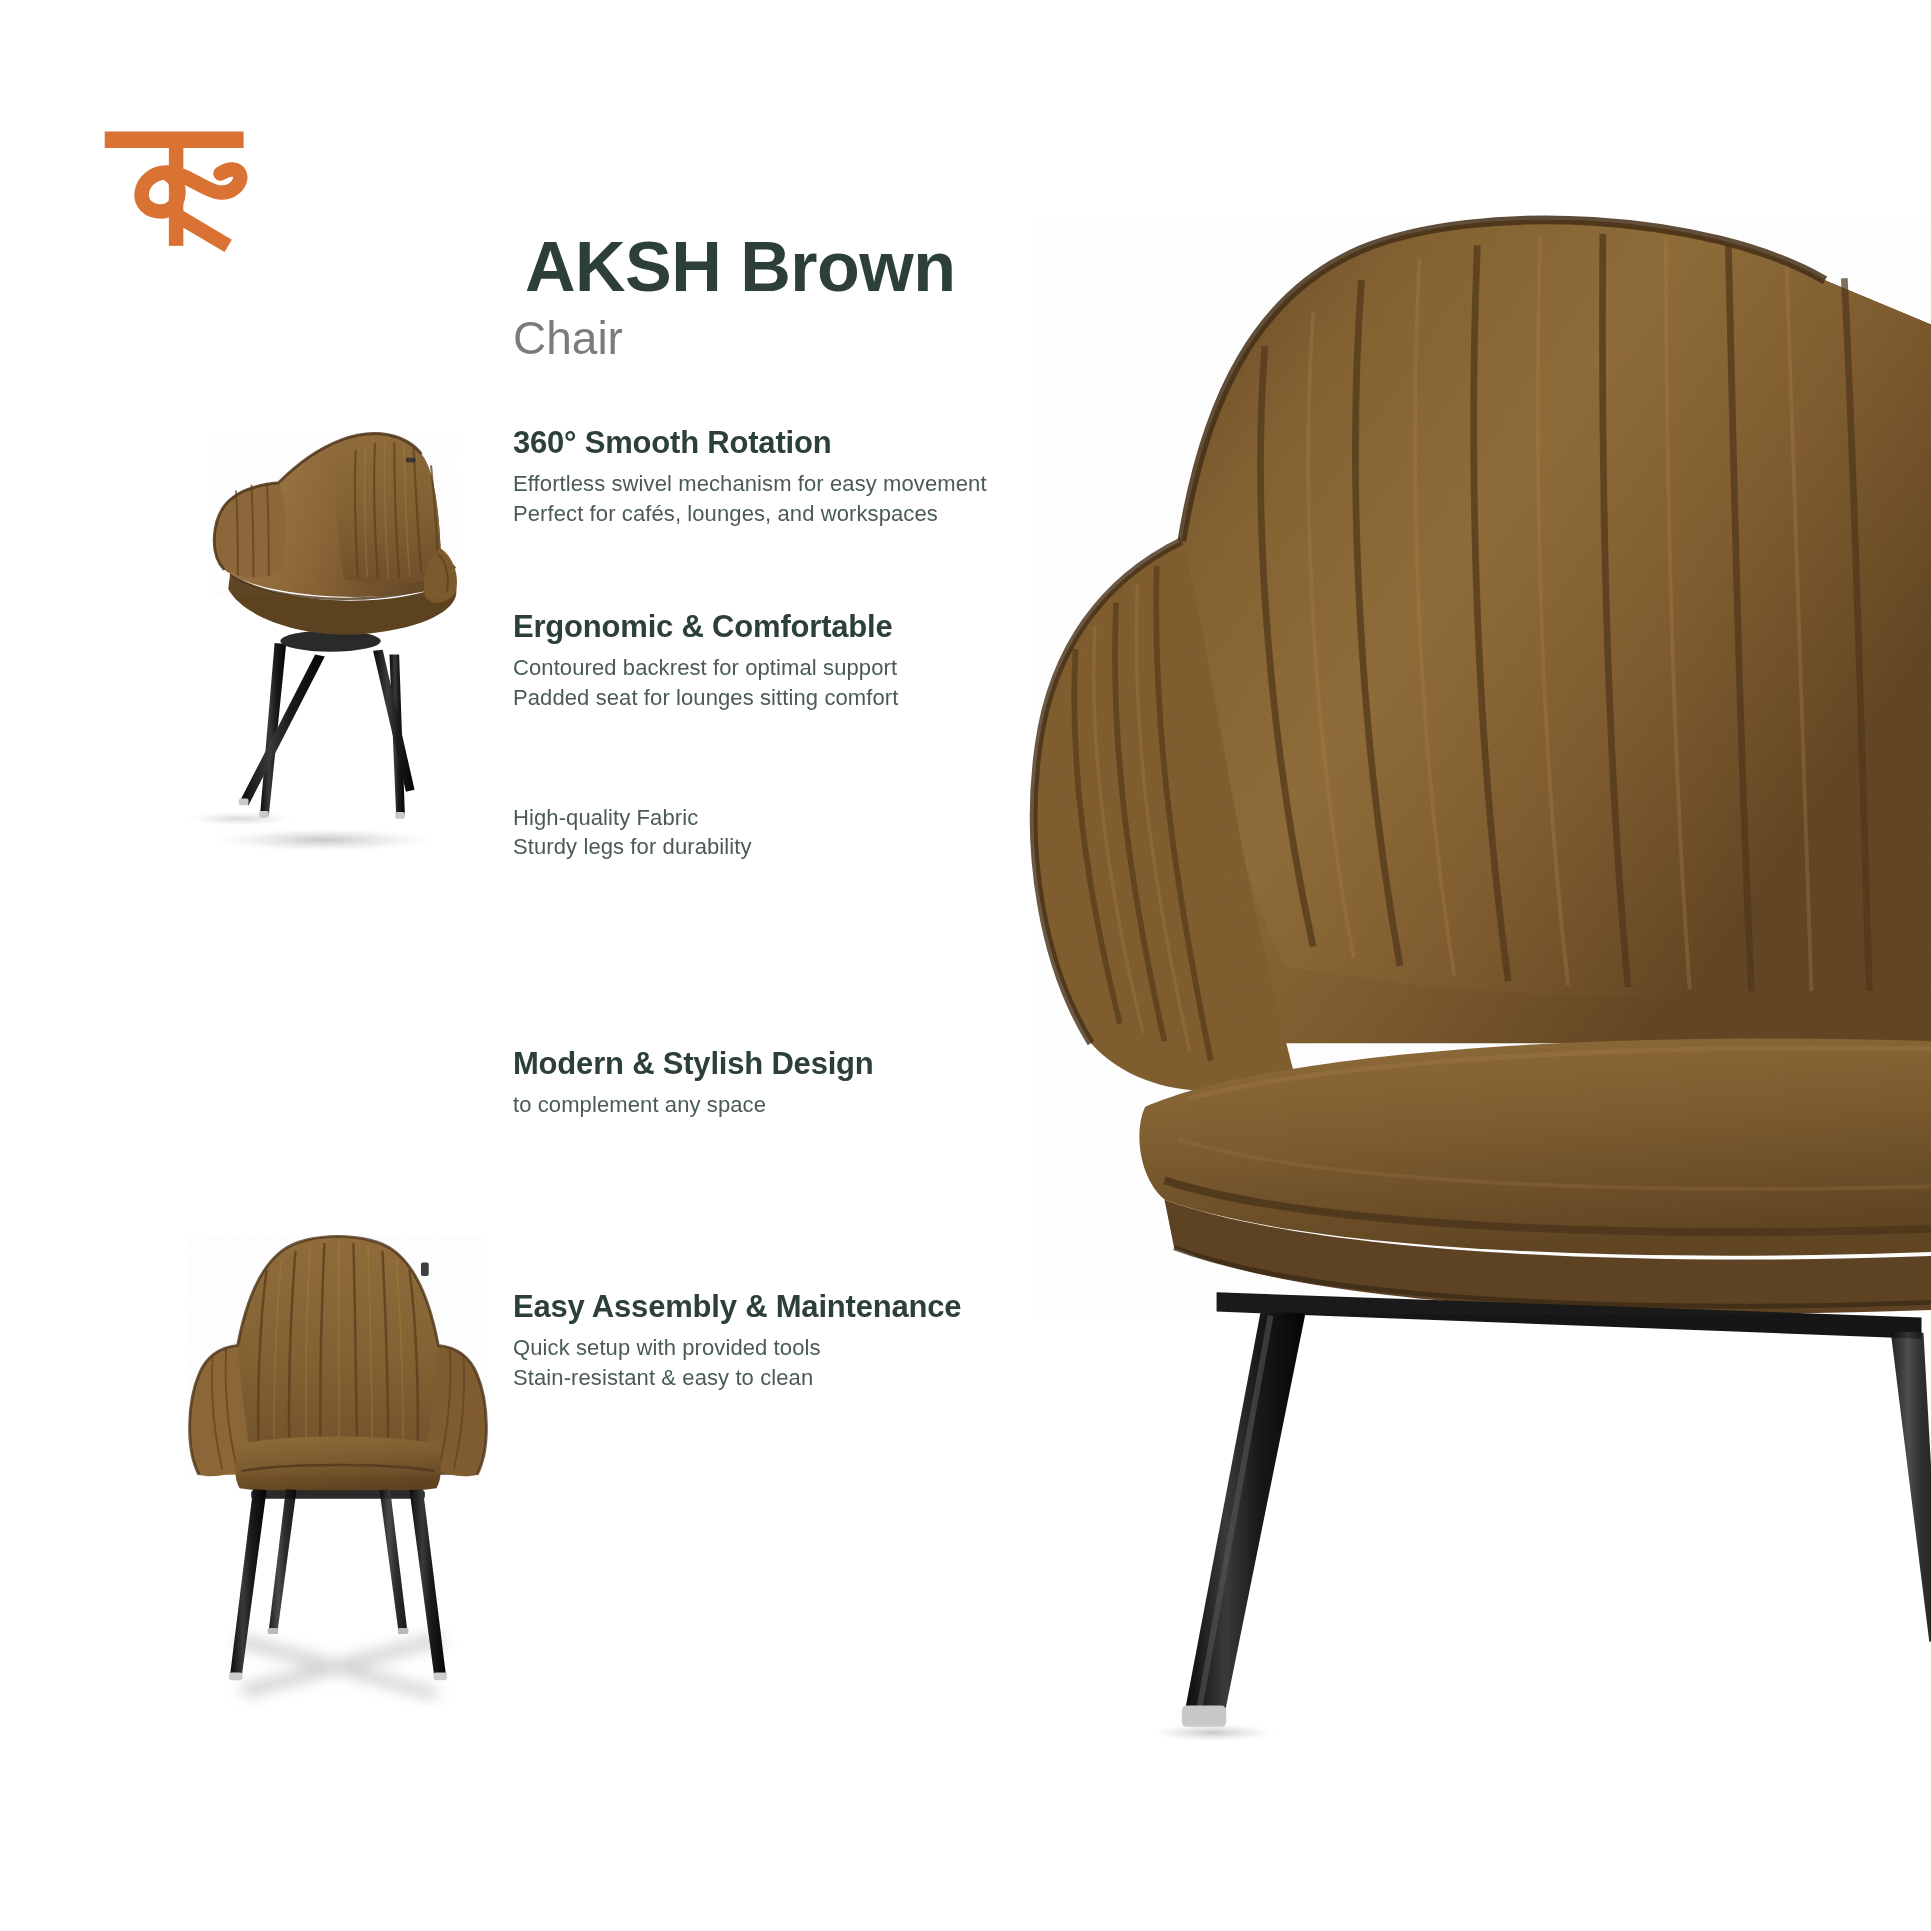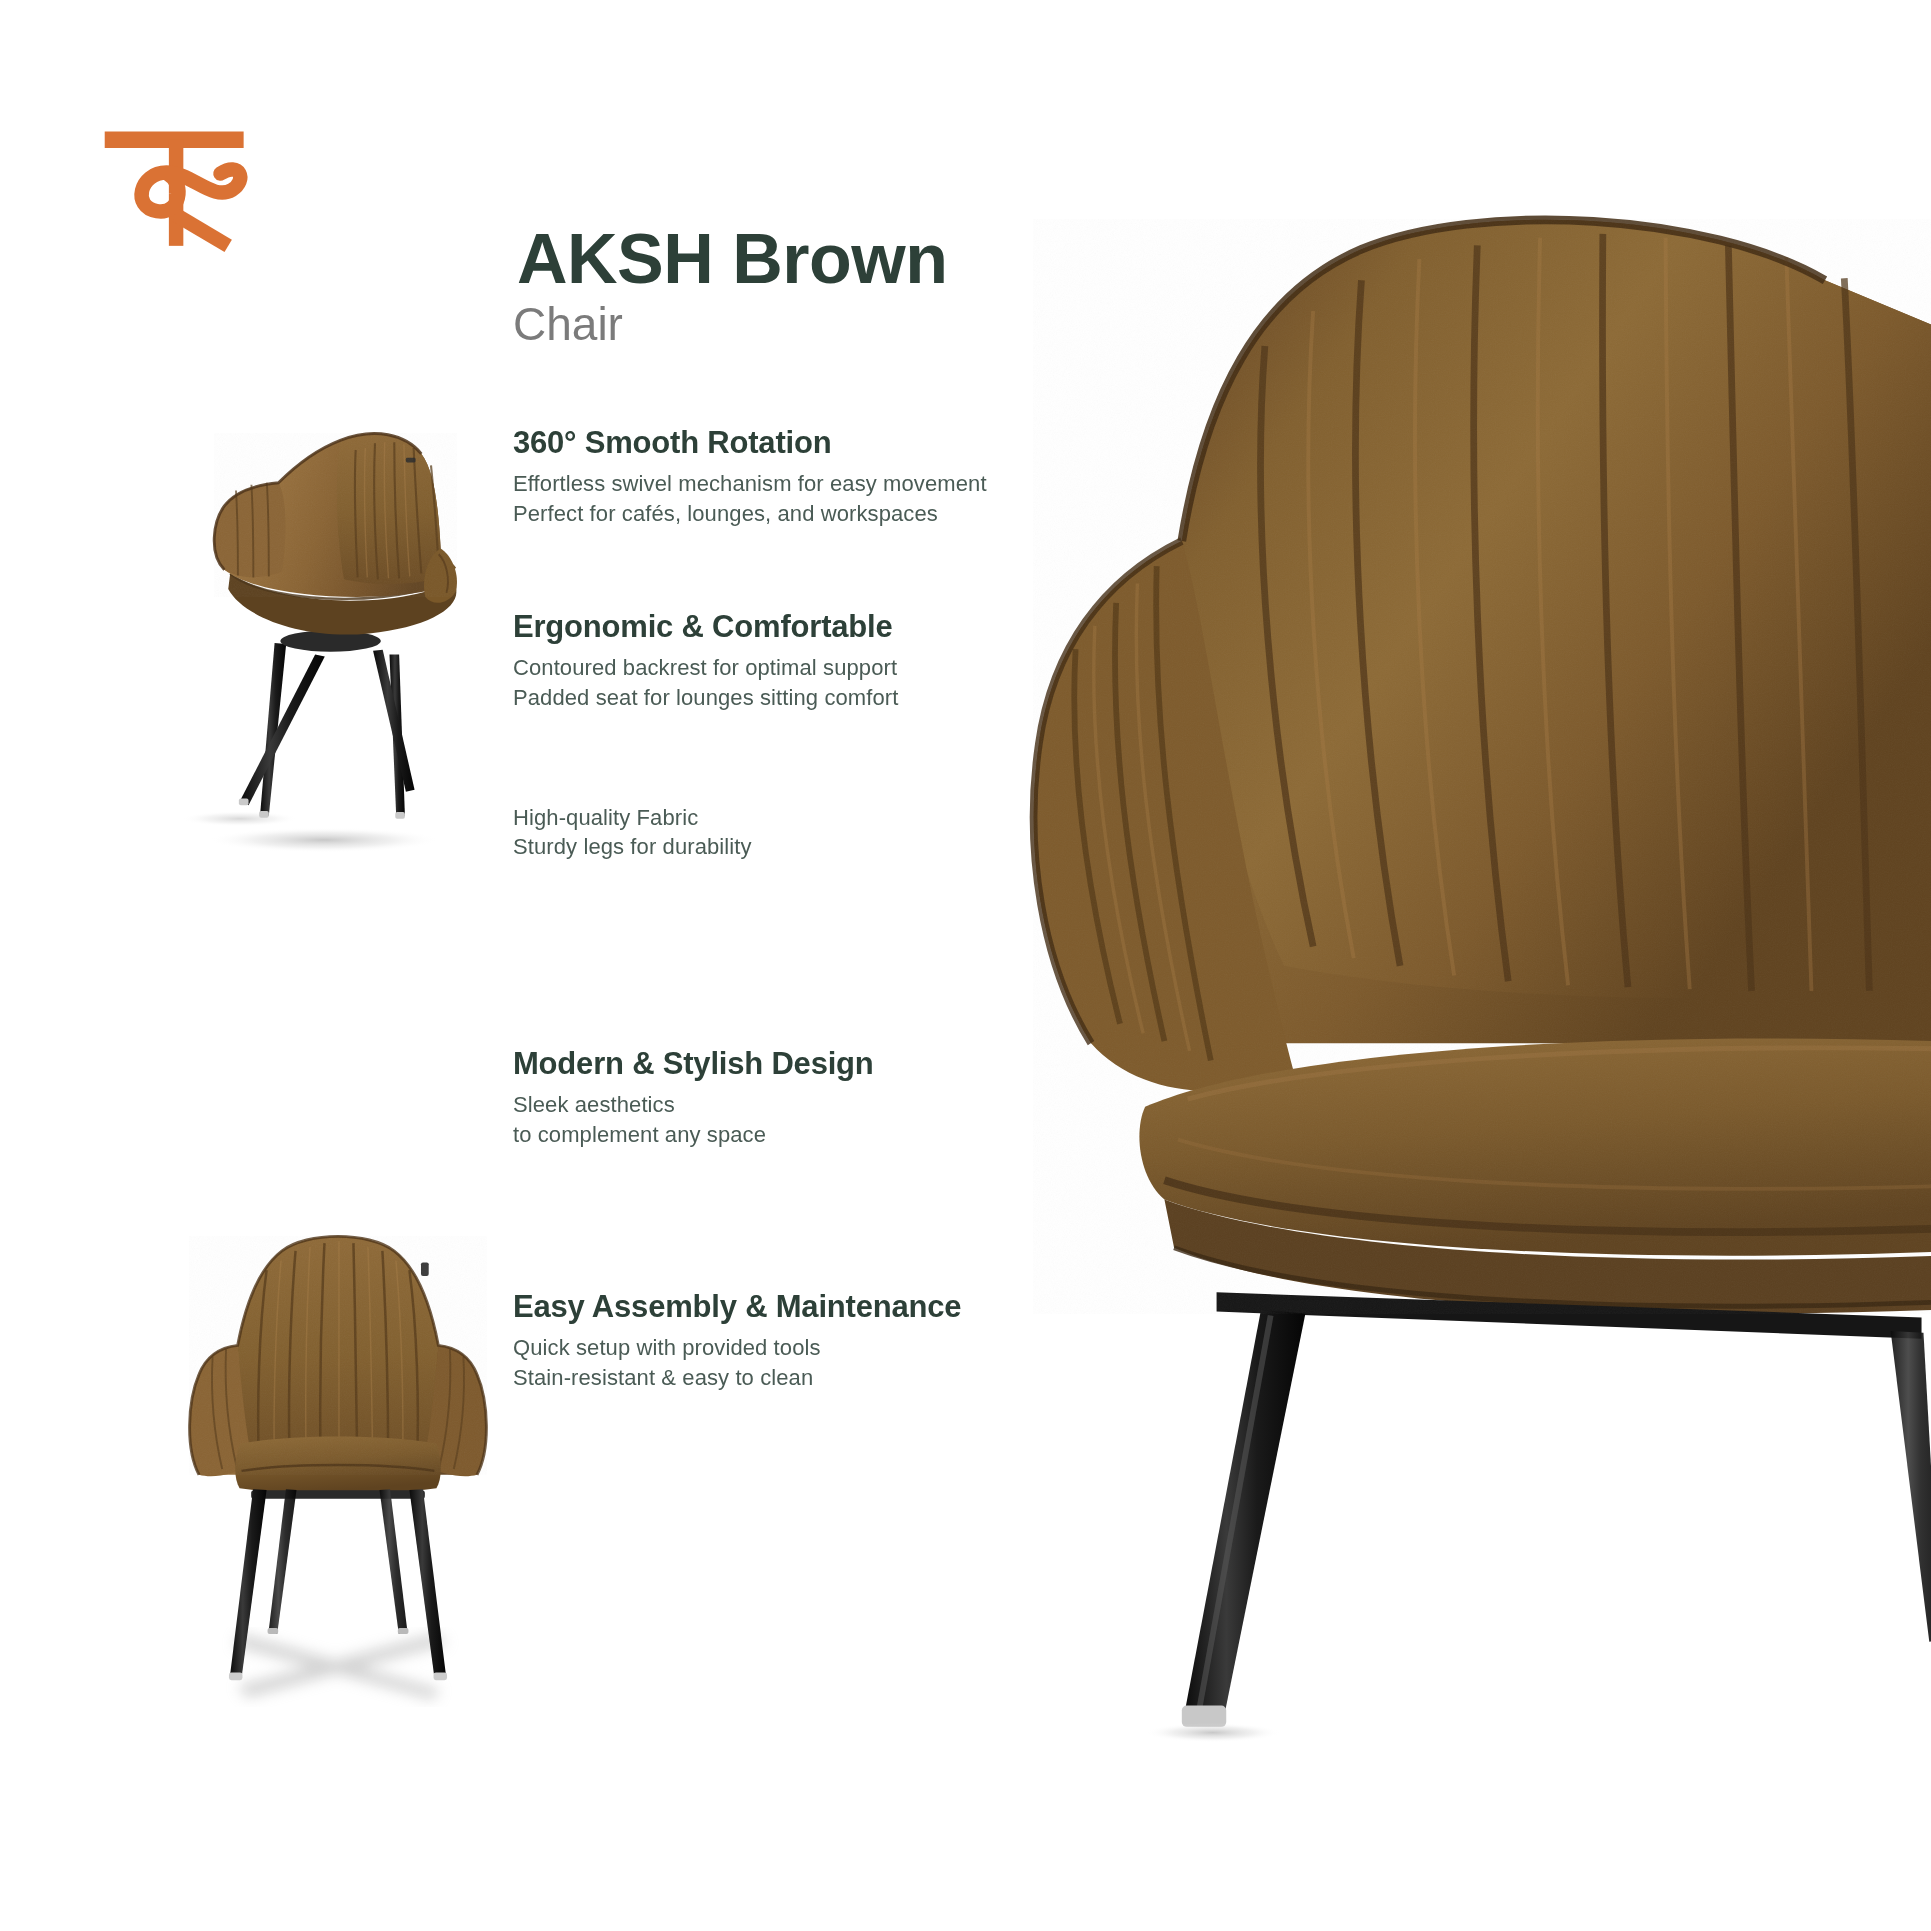--- a/index.html
+++ b/index.html
@@ -13,21 +13,21 @@
   }
   .stage{position:absolute;inset:0;}
 
   
   .logo{position:absolute;left:97px;top:101px;width:164px;height:145px;}
 
   
   .title-block{position:absolute;left:513px;top:220px;width:618px;}
   .title-main{
     font-size:70px;font-weight:700;color:#2d4038;
-    letter-spacing:-0.5px;line-height:1.0;margin:4px;
+    letter-spacing:-0.5px;line-height:1.0;margin:12px;
   }
   .title-sub{
     font-size:46px;font-weight:300;color:#7b7b7b;
     letter-spacing:0px;line-height:1.05;margin:5.8px 0 0 0;
   }
 
   
   .features{position:absolute;left:513px;top:417px;width:541px;}
   .feature{position:absolute;left:0;width:541px;}
   .f-head{
@@ -87,21 +87,20 @@
       <p class="f-line">Padded seat for lounges sitting comfort</p>
     </div>
 
     <div class="feature" style="top:386px;">
       <p class="f-line">High-quality Fabric</p>
       <p class="f-line">Sturdy legs for durability</p>
     </div>
 
     <div class="feature" style="top:630px;">
       <p class="f-head">Modern &amp; Stylish Design</p>
-      <p class="f-line">Sleek aesthetics</p>
       <p class="f-line">to complement any space</p>
     </div>
 
     <div class="feature" style="top:873px;">
       <p class="f-head">Easy Assembly &amp; Maintenance</p>
       <p class="f-line">Quick setup with provided tools</p>
       <p class="f-line">Stain-resistant &amp; easy to clean</p>
     </div>
 
   </div>

